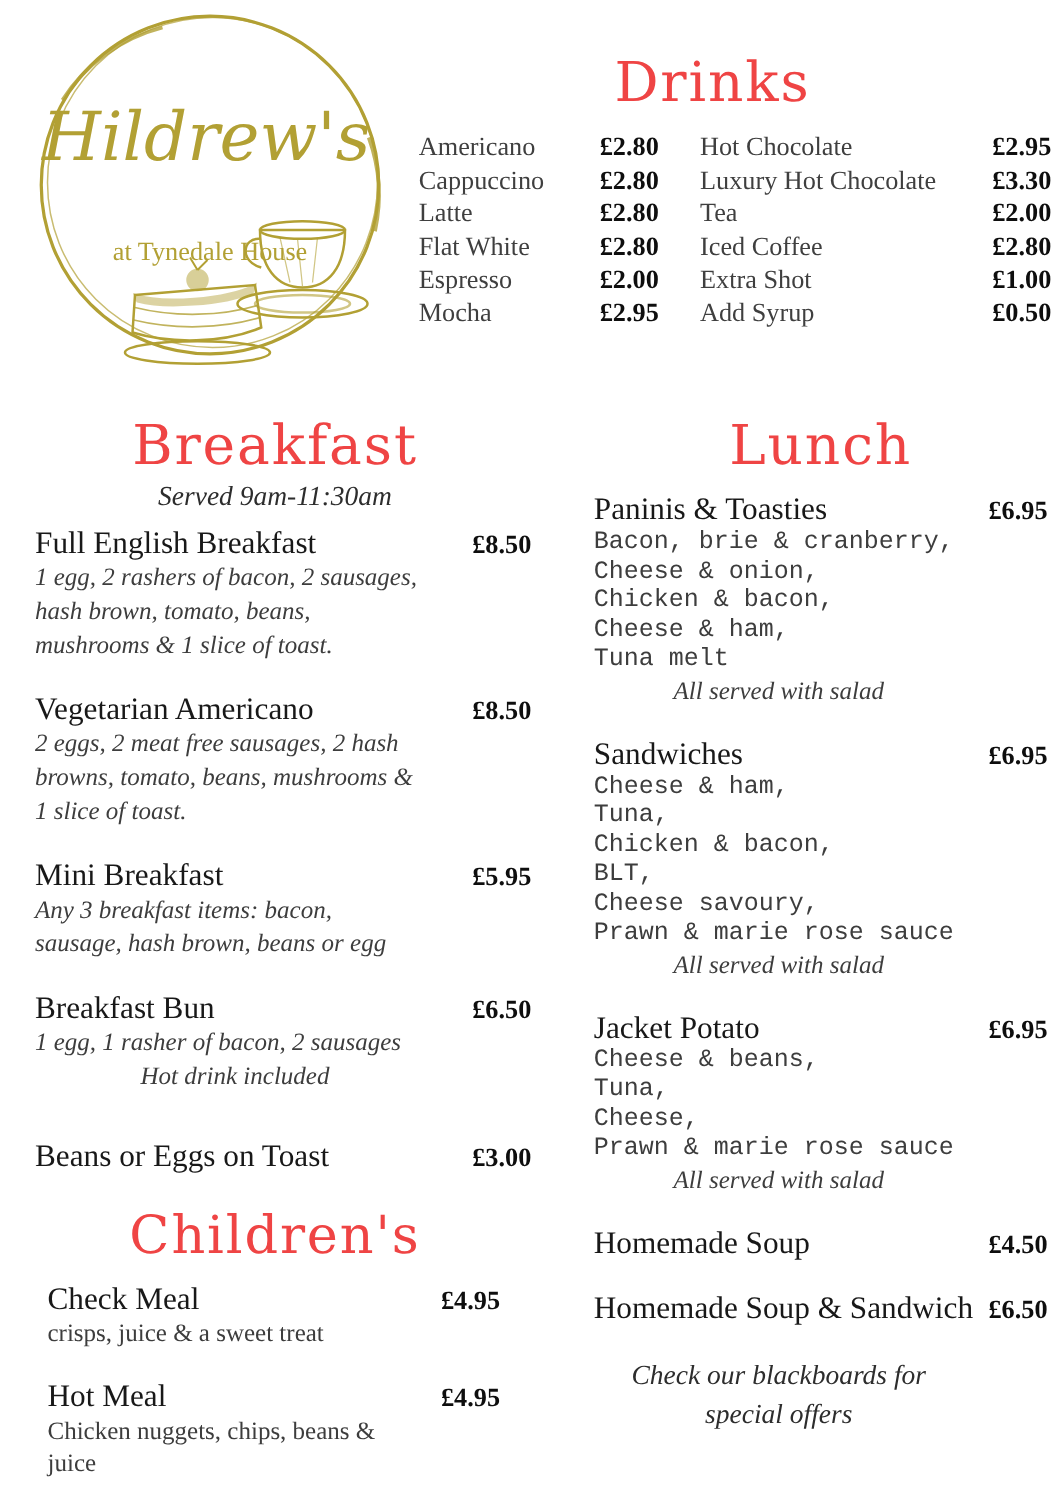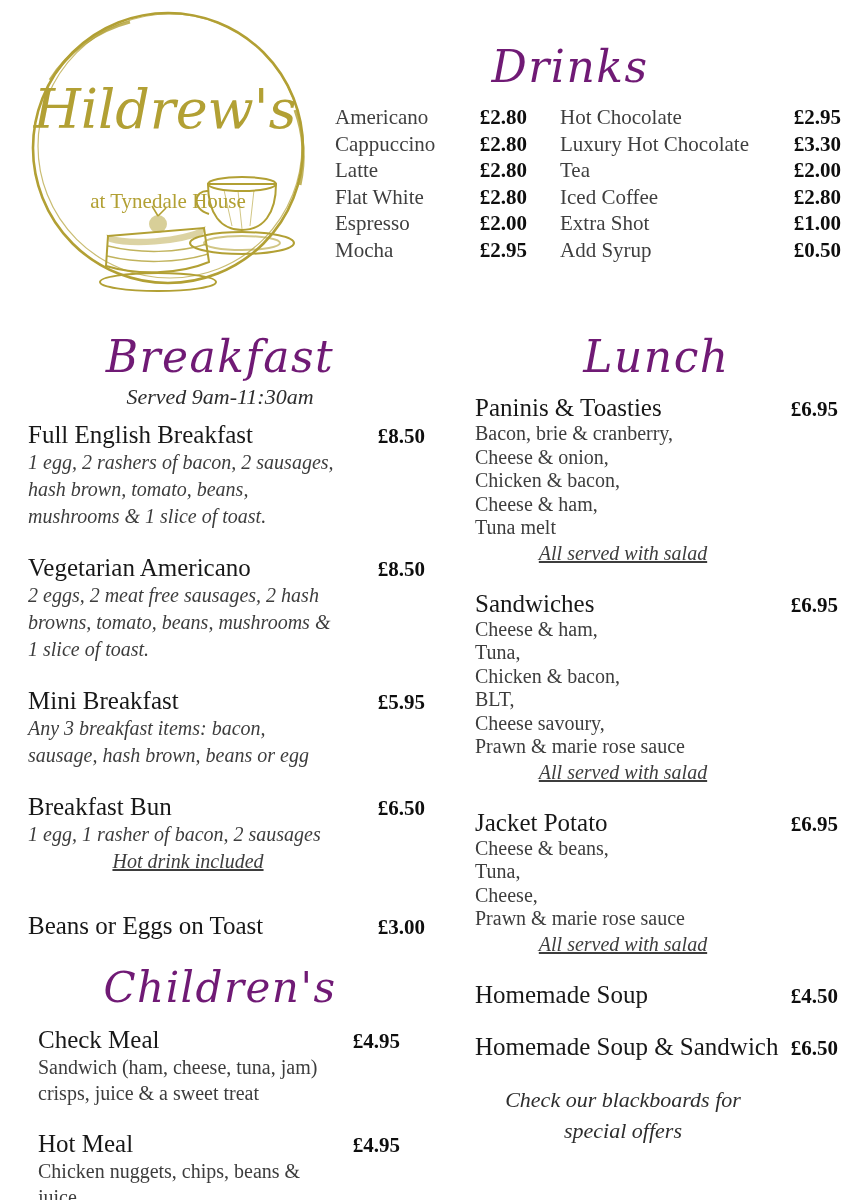--- a/index.html
+++ b/index.html
@@ -2,22 +2,22 @@
 <html><head>
 <meta charset="utf-8">
 <style>
   html,body { margin:0; padding:0; background:#ffffff; }
   .page {
     position:relative; width:848px; height:1200px; background:#ffffff;
     font-family:"Liberation Serif","DejaVu Serif",serif; overflow:hidden; color:#1a1a1a;
   }
   
   .script-title {
-    font-family:"DejaVu Serif", serif; font-style:italic; font-weight:400;
-    letter-spacing:1.5px; color:#701a75;
+    font-family:"DejaVu Serif", serif; font-weight:400;
+    letter-spacing:1.5px; color:#ef4444;
   }
 
   
   .logo { position:absolute; left:10px; top:0; width:300px; height:300px; }
 
   
   .drinks-title { position:absolute; left:330px; top:38px; width:480px; text-align:center; font-size:44px; line-height:58px; }
   .drinks-col { position:absolute; top:104px; }
   #drinks-left  { left:335px; width:192px; }
   #drinks-right { left:560px; width:281px; }
@@ -39,23 +39,23 @@
   .menu-item { margin-bottom:23px; }
   .menu-item.extra-gap { margin-bottom:36px; }
 
   .item-head { display:flex; justify-content:space-between; align-items:baseline; }
   .item-name  { font-weight:normal; font-size:25px; line-height:29px; color:#181818; }
   .item-price { font-weight:bold; font-size:21px;  color:#0e0e0e; white-space:nowrap; padding-left:8px; }
 
   .desc-line { font-size:20px; color:#3d3d3d; }
   .bk-items .desc-line    { font-style:italic; line-height:27px; }
   .ch-items .desc-line    { line-height:26px; }
-  .lunch-items .desc-line { line-height:23.5px; }
-
-  .note { font-style:italic; font-size:20px; color:#3d3d3d; text-align:center;text-decoration:underline; }
+  .lunch-items .desc-line { line-height:23.5px;font-family:Liberation Mono, monospace; }
+
+  .note { font-style:italic; font-size:20px; color:#3d3d3d; text-align:center; }
   .bk-items .note    { line-height:27px; padding-right:77px; }
   .lunch-items .note { line-height:26px; padding-right:67px; }
 
   .childrens-title { text-align:center; font-size:42px; line-height:50px; margin-top:10px; }
 
   .lunch-footer { margin-top:22px; font-style:italic; font-size:22px; line-height:31px; text-align:center; padding-right:67px; color:#2d2d2d; }
 </style>
 </head>
 <body>
 
@@ -188,21 +188,20 @@
           </div>
         </div>
       </div>
     <div class="childrens-title script-title">Children's</div>
     <div id="childrens-items" class="ch-items">
         <div class="menu-item">
           <div class="item-head">
             <span class="item-name">Check Meal</span>
             <span class="item-price">£4.95</span>
           </div>
-          <div class="desc-line">Sandwich (ham, cheese, tuna, jam)</div>
           <div class="desc-line">crisps, juice &amp; a sweet treat</div>
         </div>
         <div class="menu-item">
           <div class="item-head">
             <span class="item-name">Hot Meal</span>
             <span class="item-price">£4.95</span>
           </div>
           <div class="desc-line">Chicken nuggets, chips, beans &amp;</div>
           <div class="desc-line">juice</div>
         </div>

